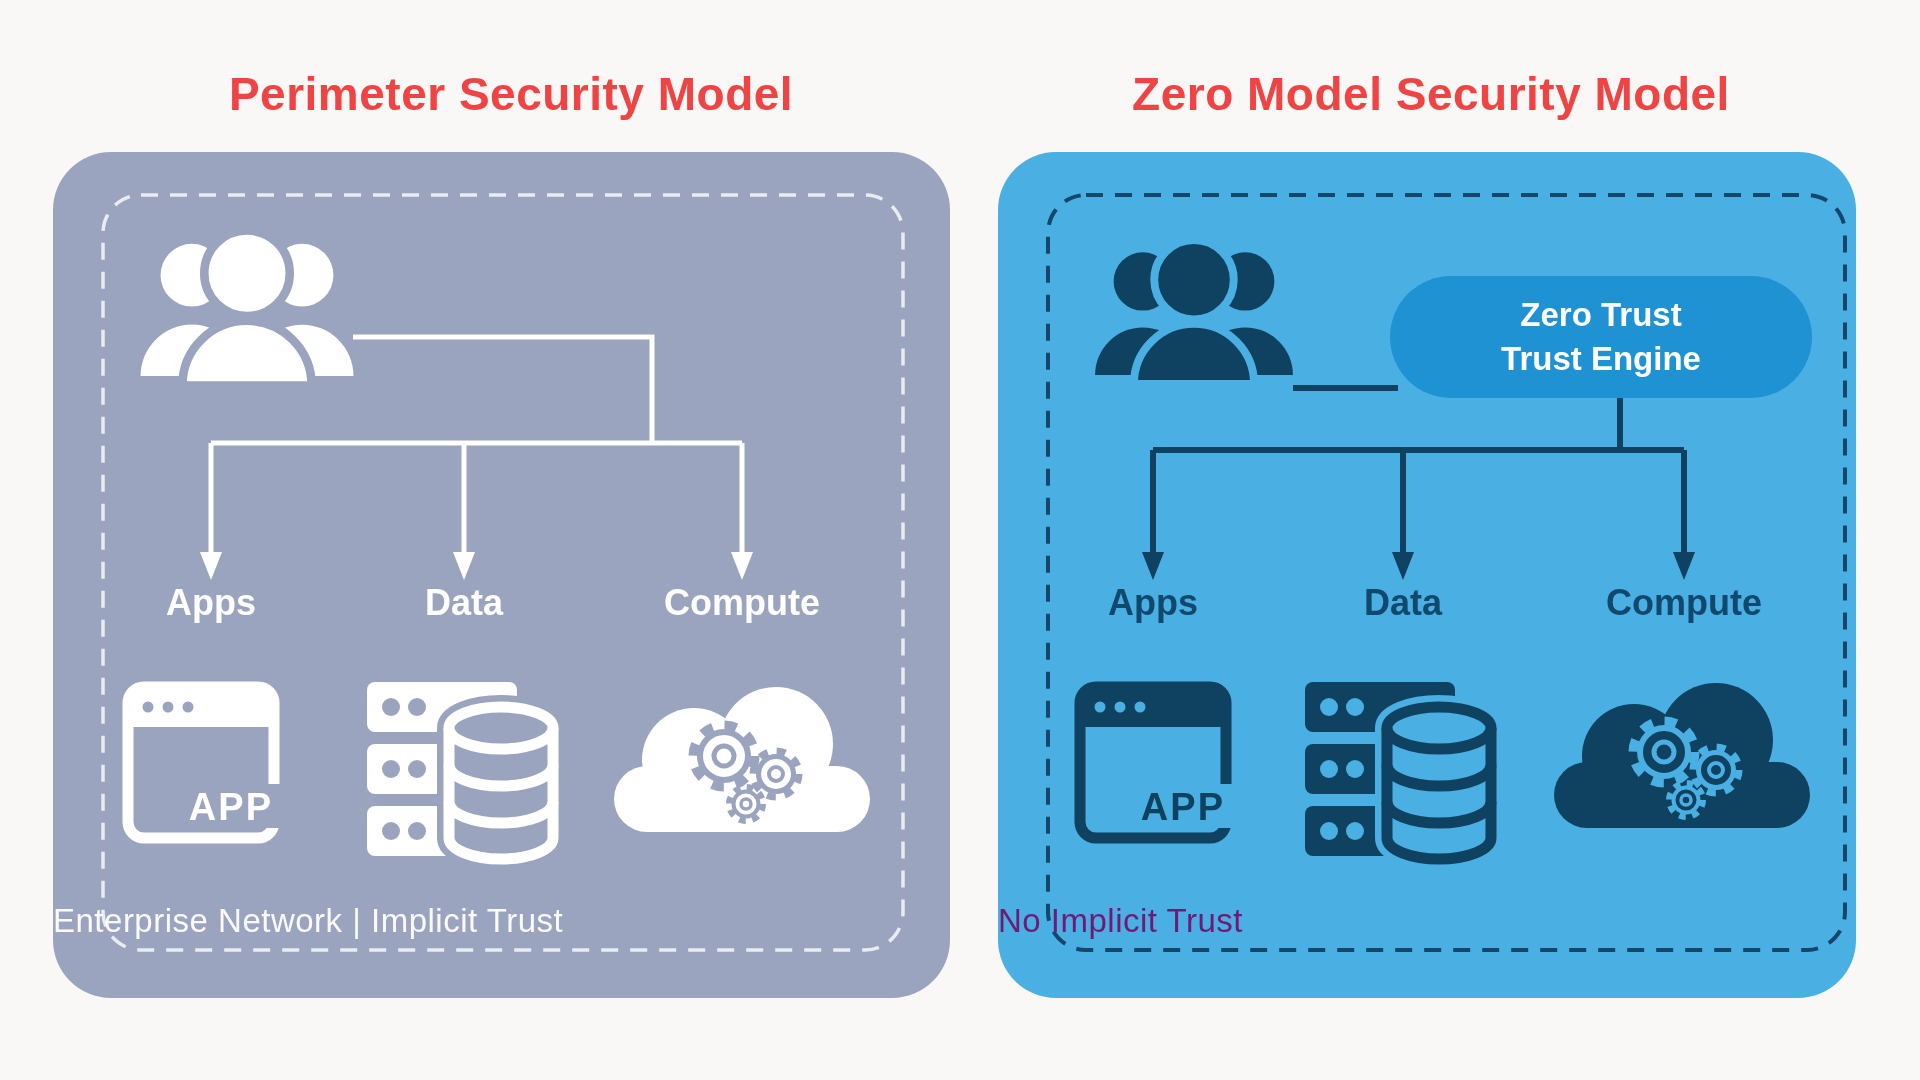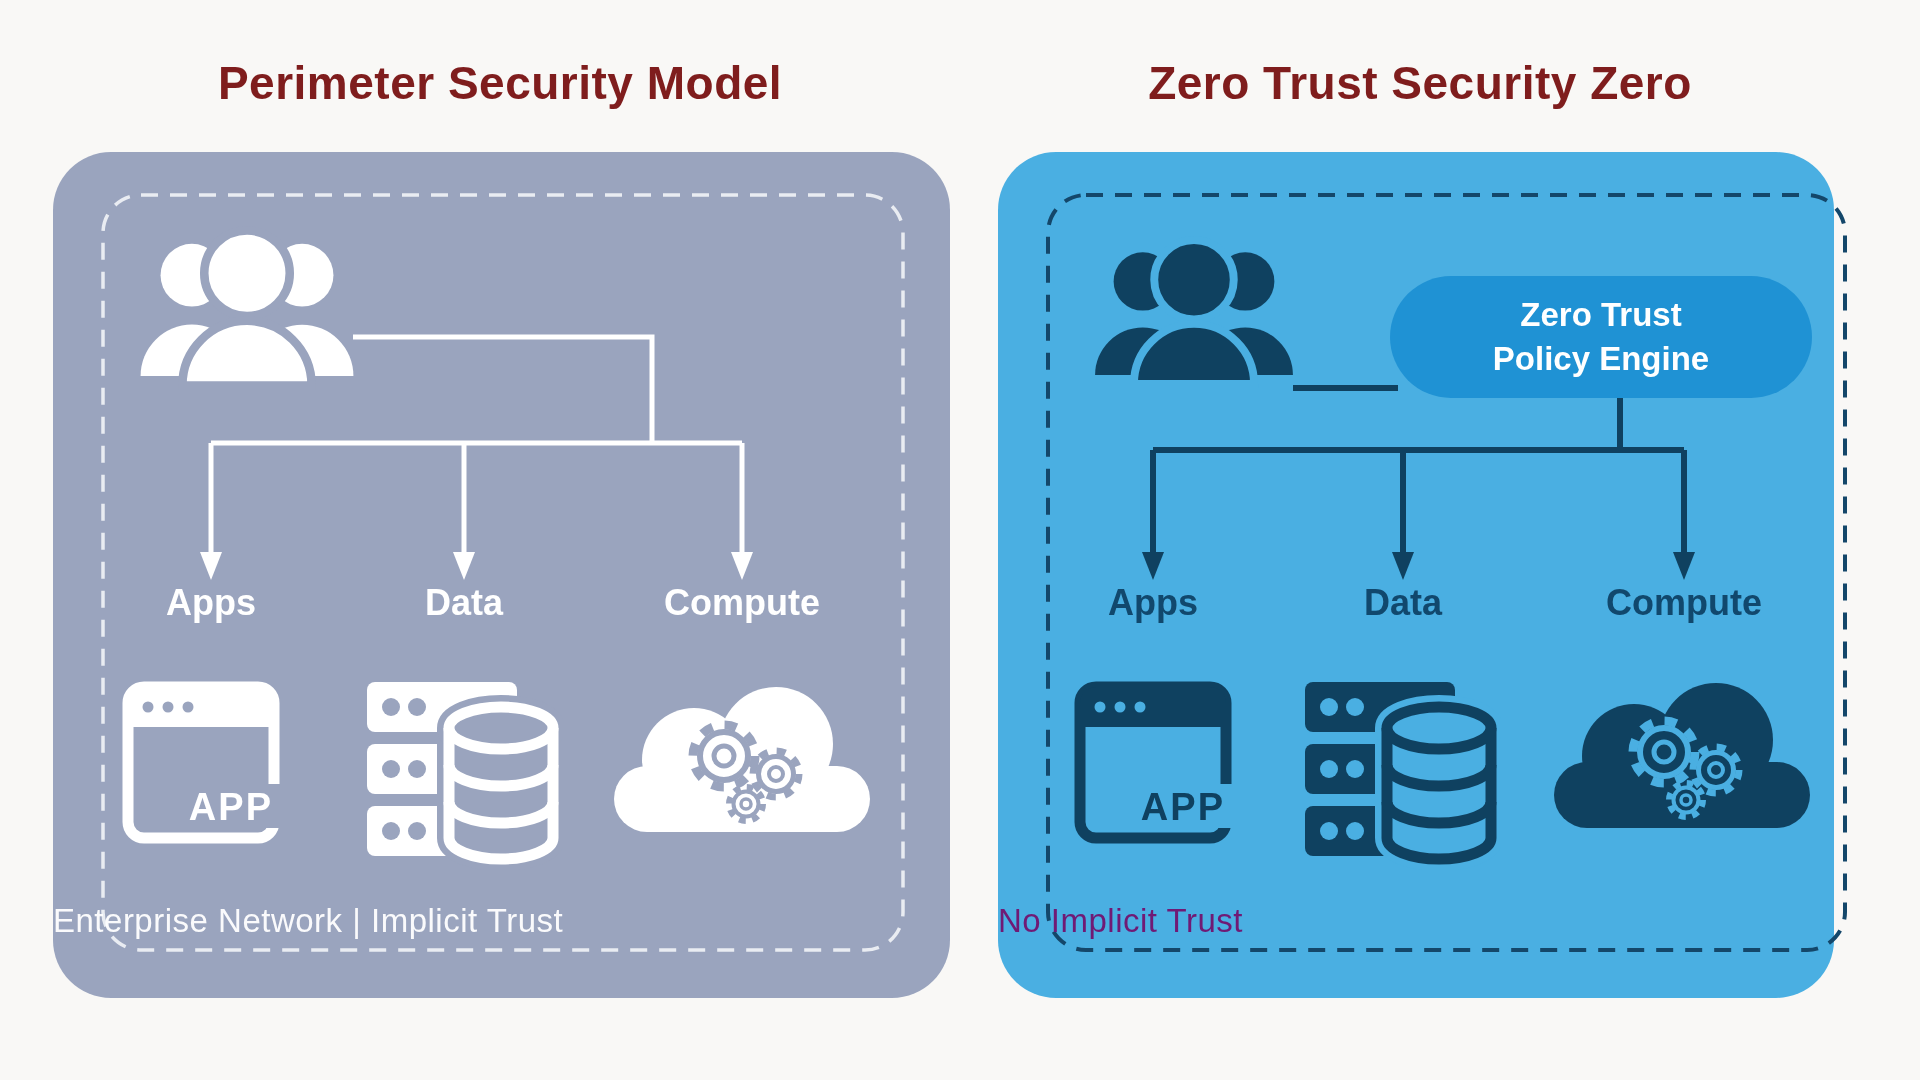--- a/index.html
+++ b/index.html
@@ -1,43 +1,43 @@
 <!DOCTYPE html>
 <html><head>
 <meta charset="utf-8">
 <style>
   html,body{margin:0;padding:0;background:#f9f8f6;}
   .stage{position:relative;width:1920px;height:1080px;background:#f9f8f6;overflow:hidden;
          font-family:"Liberation Sans",sans-serif;}
-  .title{position:absolute;top:56px;width:960px;margin:0;text-align:center;
-         font-size:46px;font-weight:800;color:#7f1d1d;letter-spacing:.5px;}
+  .title{position:absolute;top:56px;width:960px;margin:11px;text-align:center;
+         font-size:46px;font-weight:800;color:#ef4444;letter-spacing:.5px;}
   .panel{position:absolute;top:152px;height:846px;border-radius:58px;}
   .panel.left{left:53px;width:897px;background:#9aa4be;}
-  .panel.right{left:998px;width:836px;background:#4aafe2;}
+  .panel.right{left:998px;width:836px;background:#4aafe2;padding-left:22px;}
   .overlay{position:absolute;left:0;top:0;pointer-events:none;}
   .abs{position:absolute;}
   .node-label{position:absolute;width:220px;text-align:center;font-size:36px;font-weight:700;top:430px;}
   .panel.left .node-label{color:#ffffff;}
   .panel.right .node-label{color:#11486d;}
   .caption{position:absolute;top:750px;left:0;right:0;text-align:left;font-size:33px;
            font-weight:400;letter-spacing:.5px;}
   .panel.left .caption{color:rgba(255,255,255,.95);}
   .panel.right .caption{color:#701a75;}
   .pill{position:absolute;left:392px;top:124px;width:422px;height:122px;border-radius:61px;
         background:#1f92d4;display:flex;flex-direction:column;align-items:center;justify-content:center;
         color:#ffffff;font-size:33px;font-weight:700;line-height:1.32;text-align:center;}
   svg text{font-family:"Liberation Sans",sans-serif;}
 </style>
 </head>
 <body>
 
 <div class="stage">
 
   <h1 class="title" style="left:20px">Perimeter Security Model</h1>
-  <h1 class="title" style="left:940px">Zero Trust Security Zero</h1>
+  <h1 class="title" style="left:940px">Zero Model Security Model</h1>
 
   <section class="panel left">
 
     <svg class="overlay" width="897" height="846" viewBox="0 0 897 846">
       <rect x="50" y="43" width="800" height="755" rx="38" fill="none" stroke="#e9ecf2" stroke-width="3.5" stroke-dasharray="17 12"></rect>
       <g stroke="#ffffff" stroke-width="5" fill="none">
         <path d="M300 185 H599 V291"></path>
         <path d="M158 291 H689"></path>
         <path d="M158 291 V404"></path>
         <path d="M411 291 V404"></path>
@@ -152,21 +152,21 @@
         <path d="M124 162 a54 54 0 0 1 108 0 z"></path>
       </g>
       <g fill="#0f4160" stroke="#4aafe2" stroke-width="9">
         <circle cx="120" cy="54" r="45"></circle>
         <path d="M52 172 a68 68 0 0 1 136 0 z"></path>
       </g>
     </svg>
 
     <div class="pill">
       <span>Zero Trust</span>
-      <span>Policy Engine</span>
+      <span>Trust Engine</span>
     </div>
 
     <div class="node-label" style="left:45px">Apps</div>
     <div class="node-label" style="left:295px">Data</div>
     <div class="node-label" style="left:576px">Compute</div>
 
     <svg class="abs" style="left:75px;top:528px" width="160" viewBox="0 0 160 165">
       <rect x="7" y="7" width="146" height="151" rx="16" fill="none" stroke="#0f4160" stroke-width="11"></rect>
       <path d="M7 23 a16 16 0 0 1 16 -16 h114 a16 16 0 0 1 16 16 v24 H7 z" fill="#0f4160"></path>
       <circle cx="27" cy="27" r="5.5" fill="#4aafe2"></circle>

